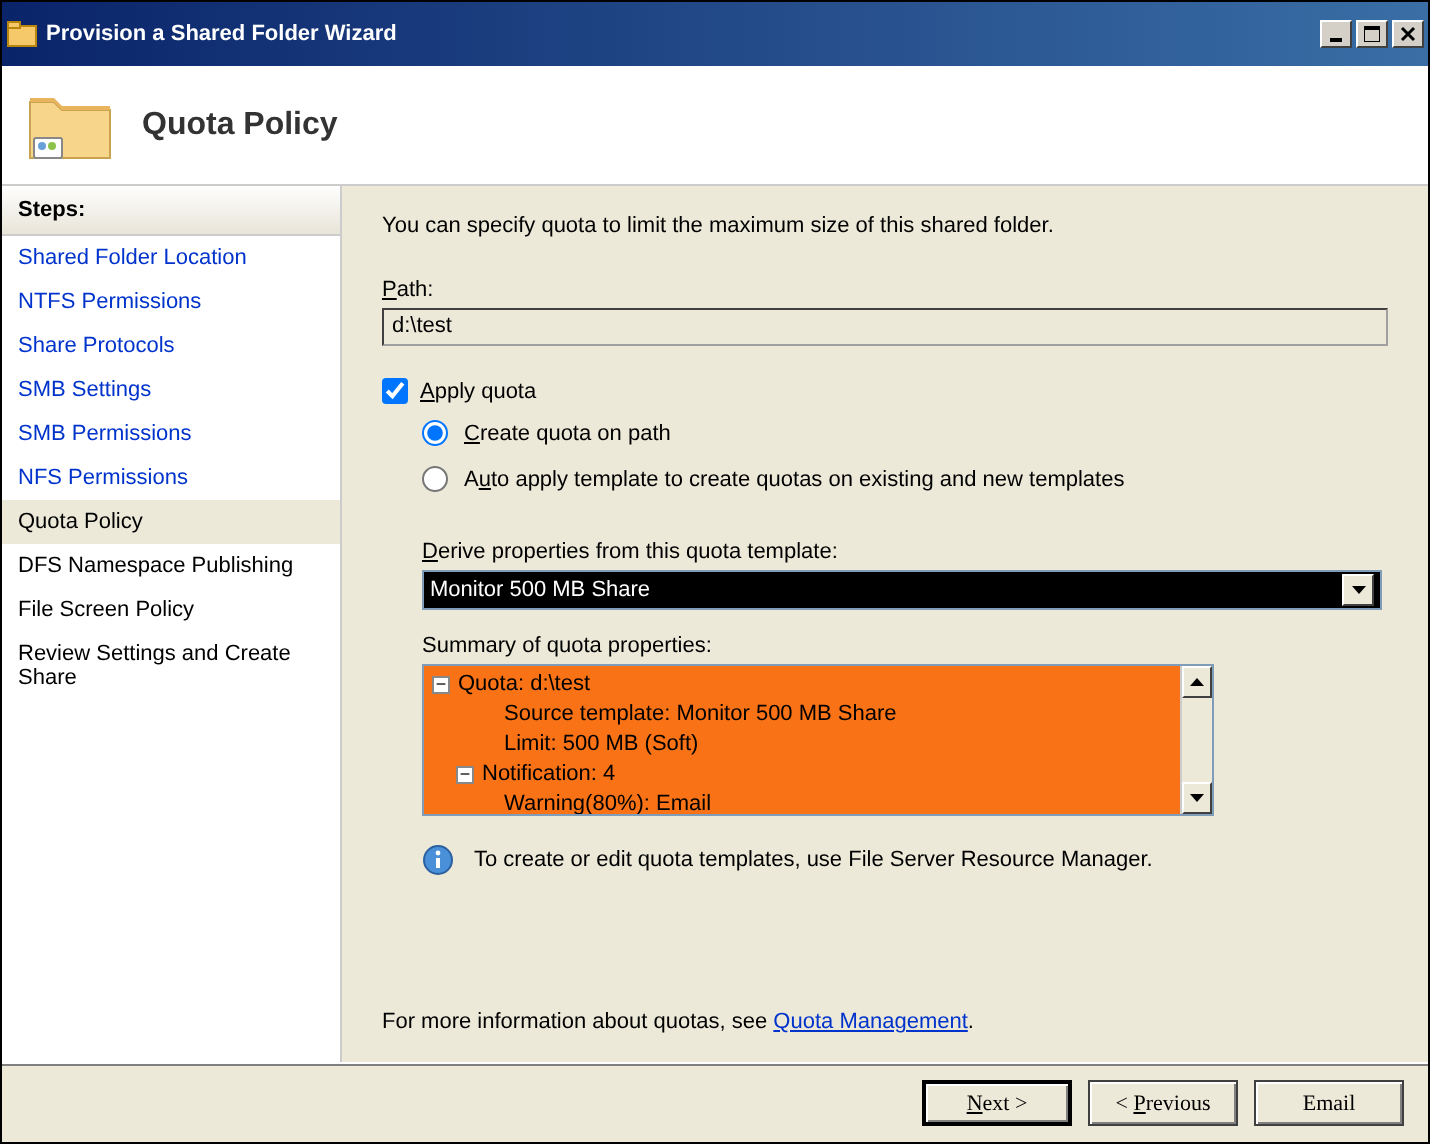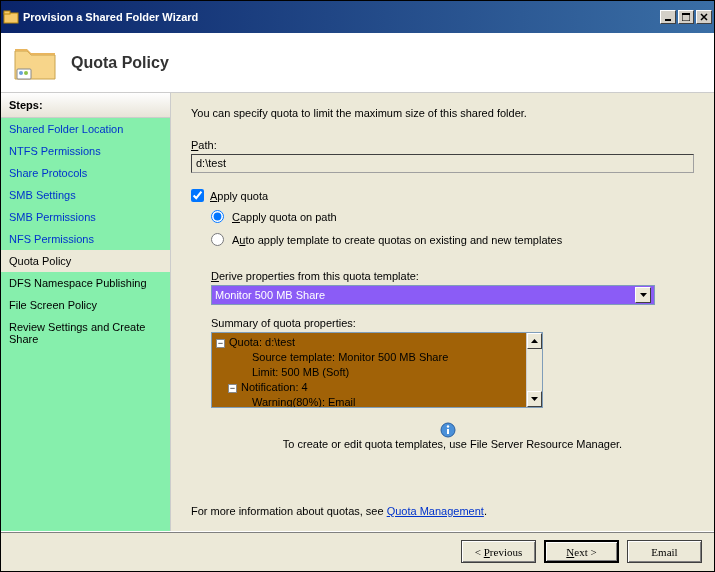--- a/index.html
+++ b/index.html
@@ -7,47 +7,47 @@
 .window { width: 715px; height: 572px; border: 1px solid #000; background: #ece9d8; display: flex; flex-direction: column; }
 .titlebar { height: 32px; background: linear-gradient(to right, #0a246a, #3a6ea5); color: #fff; display: flex; align-items: center; padding: 0 2px; }
 .titlebar-icon { width: 16px; height: 16px; margin-right: 4px; display: inline-flex; align-items: center; justify-content: center; }
 .titlebar-text { font-weight: bold; flex: 1; font-size: 11px; }
 .titlebar-btns { display: flex; gap: 0; }
 .titlebar-btn { width: 16px; height: 14px; background: #d4d0c8; border: 1px solid #fff; border-right-color: #404040; border-bottom-color: #404040; display: flex; align-items: center; justify-content: center; font-size: 9px; font-family: sans-serif; cursor: default; margin-left: 2px; }
 .header { height: 60px; background: #fff; border-bottom: 1px solid #ccc; display: flex; align-items: center; padding: 0 10px; }
 .folder-icon { width: 48px; height: 48px; margin-right: 12px; position: relative; }
 .header-title { font-size: 16px; font-weight: bold; color: #333; }
 .body { flex: 1; display: flex; min-height: 0; }
-.sidebar { width: 170px; background: #86efac; border-right: 1px solid #ccc; display: flex; flex-direction: column; }
+.sidebar { width: 170px; background: #ffffff; border-right: 1px solid #ccc; display: flex; flex-direction: column; }
 .sidebar-head { background: linear-gradient(to bottom, #fefefe, #e8e4d8); border-bottom: 1px solid #ccc; padding: 6px 8px; font-weight: bold; }
 .sidebar-items { flex: 1; overflow: auto; }
 .sidebar-item { padding: 5px 8px; color: #0033cc; cursor: default; }
 .sidebar-item.current { background: #ece9d8; color: #000; }
 .sidebar-item.pending { color: #000; }
 .content { flex: 1; padding: 14px 20px 8px 20px; background: #ece9d8; display: flex; flex-direction: column; position: relative; }
 .intro { margin-bottom: 20px; }
 .label { margin-bottom: 3px; }
 .path-box { border: 1px solid #a0a0a0; border-top-color: #404040; border-left-color: #404040; background: #ece9d8; padding: 2px 4px; height: 19px; margin-bottom: 16px; }
 .chk-row { display: flex; align-items: center; margin-bottom: 8px; }
 .chk { width: 13px; height: 13px; margin-right: 6px; }
 .radio-group { margin-left: 20px; margin-bottom: 14px; }
 .radio-row { display: flex; align-items: center; margin-bottom: 10px; }
 .radio { width: 13px; height: 13px; margin-right: 8px; }
 .select-row { margin-left: 20px; margin-bottom: 12px; }
-.select { width: 444px; height: 20px; background: #8b5cf6; color: #fff; border: 1px solid #7f9db9; padding: 1px 3px; display: flex; align-items: center; justify-content: space-between; }
+.select { width: 480px; height: 20px; background: #000000; color: #fff; border: 1px solid #7f9db9; padding: 1px 3px; display: flex; align-items: center; justify-content: space-between; }
 .select-btn { width: 16px; height: 16px; background: #ece9d8; border: 1px solid #fff; border-right-color: #404040; border-bottom-color: #404040; display: flex; align-items: center; justify-content: center; color: #000; }
-.summary-box { margin-left: 20px; width: 332px; border: 1px solid #7f9db9; background: #a16207; height: 76px; display: flex; }
+.summary-box { margin-left: 20px; width: 396px; border: 1px solid #7f9db9; background: #f97316; height: 76px; display: flex; }
 .summary-tree { flex: 1; padding: 2px 4px; overflow: hidden; line-height: 15px; }
 .tree-node { white-space: nowrap; }
 .tree-indent1 { padding-left: 12px; }
 .tree-indent2 { padding-left: 36px; }
 .tree-toggle { display: inline-block; width: 9px; height: 9px; border: 1px solid #888; text-align: center; line-height: 7px; font-size: 9px; margin-right: 4px; background: #fff; }
 .summary-scroll { width: 16px; background: #ece9d8; border-left: 1px solid #ccc; display: flex; flex-direction: column; justify-content: space-between; }
 .scroll-btn { height: 16px; background: #ece9d8; border: 1px solid #fff; border-right-color: #404040; border-bottom-color: #404040; display: flex; align-items: center; justify-content: center; font-size: 8px; }
-.info-row { display: flex; align-items: center; margin-top: 14px; margin-left: 20px; flex-direction: column; }
+.info-row { display: flex; align-items: center; margin-top: 14px; margin-left: 20px; }
 .info-icon { width: 16px; height: 16px; margin-right: 10px; }
 .more-row { margin-top: auto; margin-bottom: 6px; }
 .link { color: #0033cc; text-decoration: underline; cursor: default; }
 .footer { height: 40px; border-top: 1px solid #fff; background: #ece9d8; display: flex; align-items: center; justify-content: flex-end; padding: 0 12px; gap: 8px; box-shadow: inset 0 1px 0 #808080; }
 .btn { min-width: 75px; height: 23px; background: #ece9d8; border: 1px solid #404040; box-shadow: inset 1px 1px 0 #fff, inset -1px -1px 0 #808080; cursor: default; font-family: Tahoma; font-size: 11px; padding: 0 10px; }
 .btn.default { border: 2px solid #000; box-shadow: inset 1px 1px 0 #fff, inset -1px -1px 0 #808080; }
 .underline { text-decoration: underline; }
 </style>
 </head>
 <body>
@@ -118,21 +118,21 @@
       <div class="path-box">d:\test</div>
 
       <div class="chk-row">
         <input type="checkbox" class="chk" checked="" style="">
         <span><span class="underline">A</span><span id="apply-rest">pply quota</span></span>
       </div>
 
       <div class="radio-group">
         <div class="radio-row">
           <input type="radio" name="qmode" class="radio" checked="" style="">
-          <span><span class="underline">C</span><span id="radio-create-rest">apply quota on path</span></span>
+          <span><span class="underline">C</span><span id="radio-create-rest">reate quota on path</span></span>
         </div>
         <div class="radio-row">
           <input type="radio" name="qmode" class="radio" style="">
           <span>A<span class="underline">u</span><span id="radio-auto-rest">to apply template to create quotas on existing and new templates</span></span>
         </div>
       </div>
 
       <div class="select-row">
         <div class="label"><span class="underline">D</span><span id="derive-rest">erive properties from this quota template:</span></div>
         <div class="select">
@@ -181,17 +181,17 @@
         <span>To create or edit quota templates, use File Server Resource Manager.</span>
       </div>
 
       <div class="more-row">
         <span>For more information about quotas, see </span><span class="link">Quota Management</span><span>.</span>
       </div>
     </div>
   </div>
 
   <div class="footer">
+    <button class="btn default"><span class="underline">N</span>ext &gt;</button>
     <button class="btn"><span>&lt; </span><span class="underline">P</span>revious</button>
-    <button class="btn default"><span class="underline">N</span>ext &gt;</button>
     <button class="btn">Email</button>
   </div>
 </div>
 
 </body></html>

